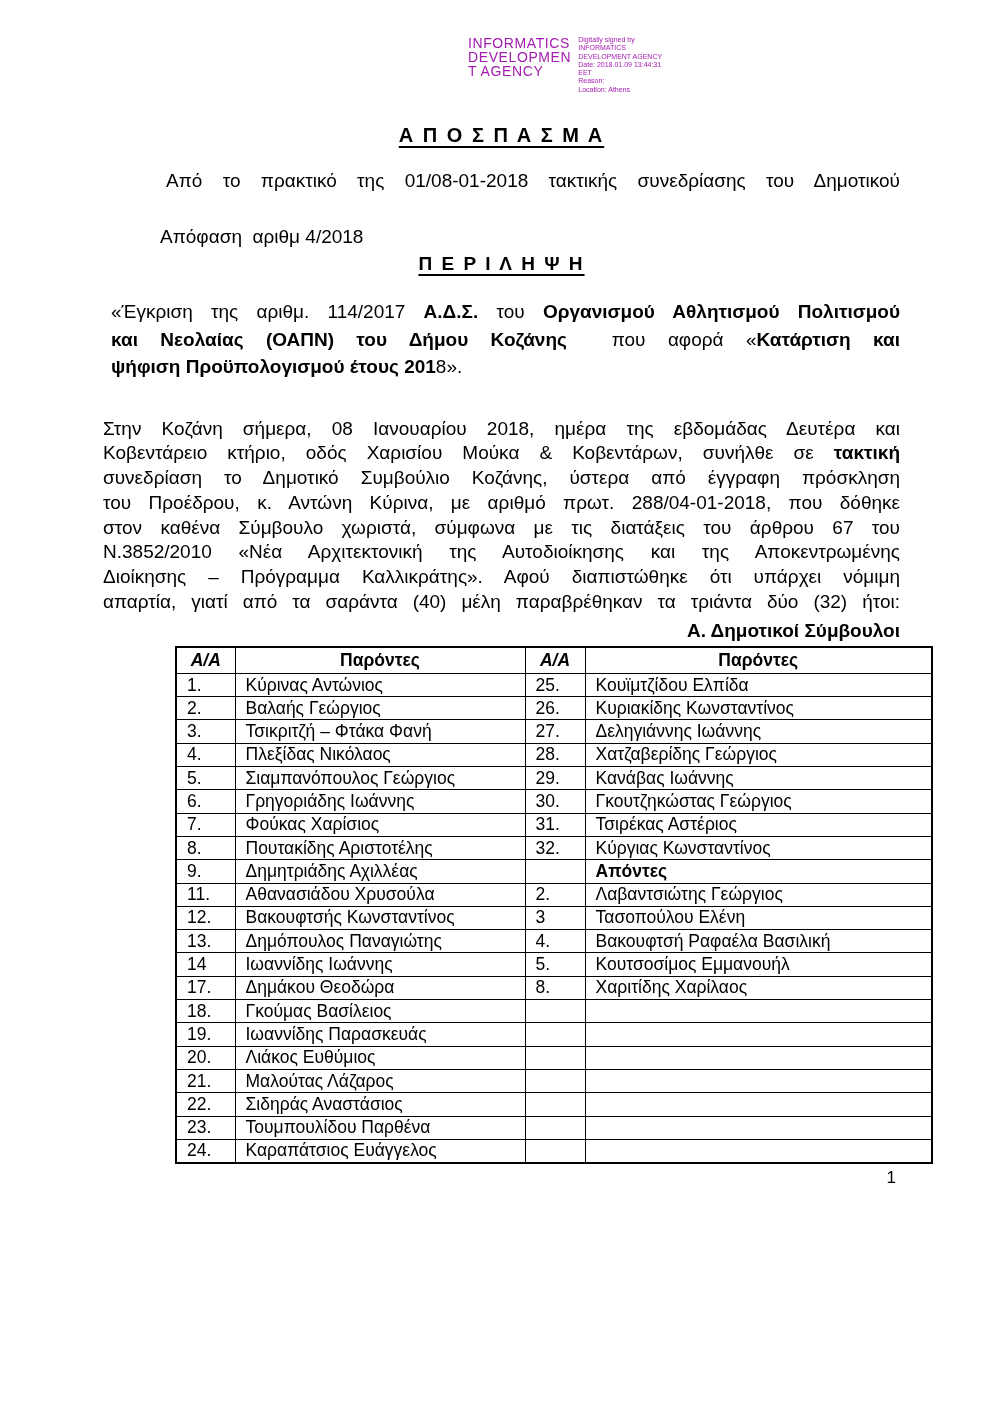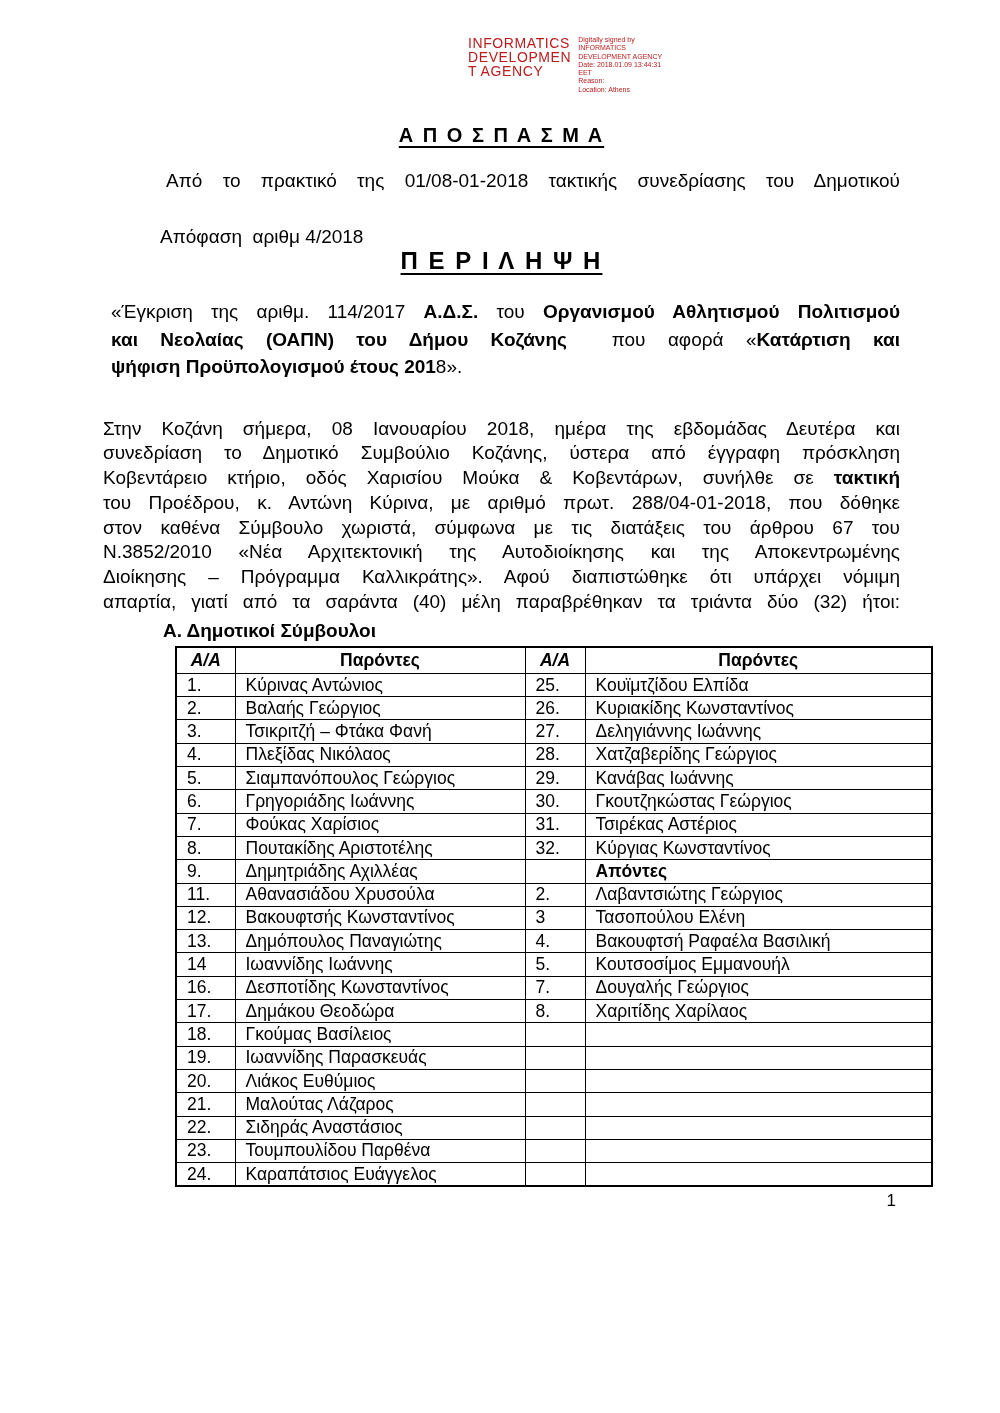--- a/index.html
+++ b/index.html
@@ -6,42 +6,42 @@
   .page{
     position:relative;
     width:1000px;height:1413px;
     background:#fff;color:#000;
     font-family:"Liberation Sans", sans-serif;
     box-sizing:border-box;
     padding:0 100px 0 103px;
     overflow:hidden;
   }
   
-  .stamp{position:absolute;left:468px;top:36px;display:flex;gap:7px;color:#b91c1c;}
+  .stamp{position:absolute;left:468px;top:36px;display:flex;gap:7px;color:#a21caf;}
   .stamp-left{font-size:14px;line-height:14px;letter-spacing:0.6px;}
   .stamp-right{font-size:7px;line-height:8.3px;}
   
   .doc-title{
     margin:124px 0 0 0;text-align:center;
     font-size:20px;font-weight:bold;letter-spacing:2px;
     text-decoration:underline;text-decoration-thickness:2px;text-underline-offset:4px;
   }
   .intro{margin:21px 0 0 63px;font-size:19px;line-height:26px;}
   .decision{margin:32px 0 0 57px;font-size:19px;line-height:21px;white-space:pre-wrap;}
   .summary-heading{
-    margin:0 0 0 0;text-align:center;
-    font-size:24px;font-weight:bold;letter-spacing:2px;
+    margin:6px 0 0 0;text-align:center;
+    font-size:19px;font-weight:bold;letter-spacing:2px;
     text-decoration:underline;text-decoration-thickness:2px;text-underline-offset:4px;
   }
   .summary{margin:23px 0 0 8px;font-size:19px;line-height:27.5px;}
   .session{margin:36px 0 0 0;font-size:19px;line-height:24.8px;}
   .rl-line{white-space:pre-wrap;}
   .rl-line.just{text-align:justify;text-align-last:justify;}
   .b{font-weight:bold;}
-  .section-heading{margin:5px 0 0 60px;font-size:19px;font-weight:bold;line-height:22px;}
+  .section-heading{margin:5px 0 0 60px;font-size:19px;font-weight:bold;line-height:22px;text-align:right;}
   
   table.council{
     border-collapse:collapse;table-layout:fixed;
     width:758px;margin:4px 0 0 72px;
     border:2px solid #000;
   }
   table.council th,table.council td{
     border:1px solid #000;
     font-size:17.5px;
     padding:0 4px 0 10px;
@@ -86,22 +86,22 @@
   <div class="summary-heading">Π Ε Ρ Ι Λ Η Ψ Η</div>
 
   <div class="summary">
       <div class="rl-line just"><span>«Έγκριση της αριθμ. 114/2017 </span><span class="b">Α.Δ.Σ.</span><span> του </span><span class="b">Οργανισμού Αθλητισμού Πολιτισμού</span></div>
       <div class="rl-line just"><span class="b">και Νεολαίας (ΟΑΠΝ) του Δήμου Κοζάνης</span><span>  που αφορά «</span><span class="b">Κατάρτιση και</span></div>
       <div class="rl-line"><span class="b">ψήφιση Προϋπολογισμού έτους 201</span><span>8».</span></div>
     </div>
 
   <div class="session">
       <div class="rl-line just"><span>Στην Κοζάνη σήμερα, 08 Ιανουαρίου 2018, ημέρα της εβδομάδας Δευτέρα και</span></div>
+      <div class="rl-line just"><span>Κοβεντάρειο κτήριο, οδός Χαρισίου Μούκα &amp; Κοβεντάρων, συνήλθε σε </span><span class="b">τακτική</span></div>
       <div class="rl-line just"><span>συνεδρίαση το Δημοτικό Συμβούλιο Κοζάνης, ύστερα από έγγραφη πρόσκληση</span></div>
-      <div class="rl-line just"><span>Κοβεντάρειο κτήριο, οδός Χαρισίου Μούκα &amp; Κοβεντάρων, συνήλθε σε </span><span class="b">τακτική</span></div>
       <div class="rl-line just"><span>του Προέδρου, κ. Αντώνη Κύρινα, με αριθμό πρωτ. 288/04-01-2018, που δόθηκε</span></div>
       <div class="rl-line just"><span>στον καθένα Σύμβουλο χωριστά, σύμφωνα με τις διατάξεις του άρθρου 67 του</span></div>
       <div class="rl-line just"><span>Ν.3852/2010 «Νέα Αρχιτεκτονική της Αυτοδιοίκησης και της Αποκεντρωμένης</span></div>
       <div class="rl-line just"><span>Διοίκησης – Πρόγραμμα Καλλικράτης». Αφού διαπιστώθηκε ότι υπάρχει νόμιμη</span></div>
       <div class="rl-line just"><span>απαρτία, γιατί από τα σαράντα (40) μέλη παραβρέθηκαν τα τριάντα δύο (32) ήτοι:</span></div>
     </div>
 
   <div class="section-heading">Α. Δημοτικοί Σύμβουλοι</div>
 
   <table class="council">
@@ -192,26 +192,20 @@
           <td class="c-aa">4.</td>
           <td class="c-name">Βακουφτσή Ραφαέλα Βασιλική</td>
         </tr>
         <tr>
           <td class="c-aa">14</td>
           <td class="c-name">Ιωαννίδης Ιωάννης</td>
           <td class="c-aa">5.</td>
           <td class="c-name">Κουτσοσίμος Εμμανουήλ</td>
         </tr>
         <tr>
-          <td class="c-aa">16.</td>
-          <td class="c-name">Δεσποτίδης Κωνσταντίνος</td>
-          <td class="c-aa">7.</td>
-          <td class="c-name">Δουγαλής Γεώργιος</td>
-        </tr>
-        <tr>
           <td class="c-aa">17.</td>
           <td class="c-name">Δημάκου Θεοδώρα</td>
           <td class="c-aa">8.</td>
           <td class="c-name">Χαριτίδης Χαρίλαος</td>
         </tr>
         <tr>
           <td class="c-aa">18.</td>
           <td class="c-name">Γκούμας Βασίλειος</td>
           <td class="c-aa"></td>
           <td class="c-name"></td>

